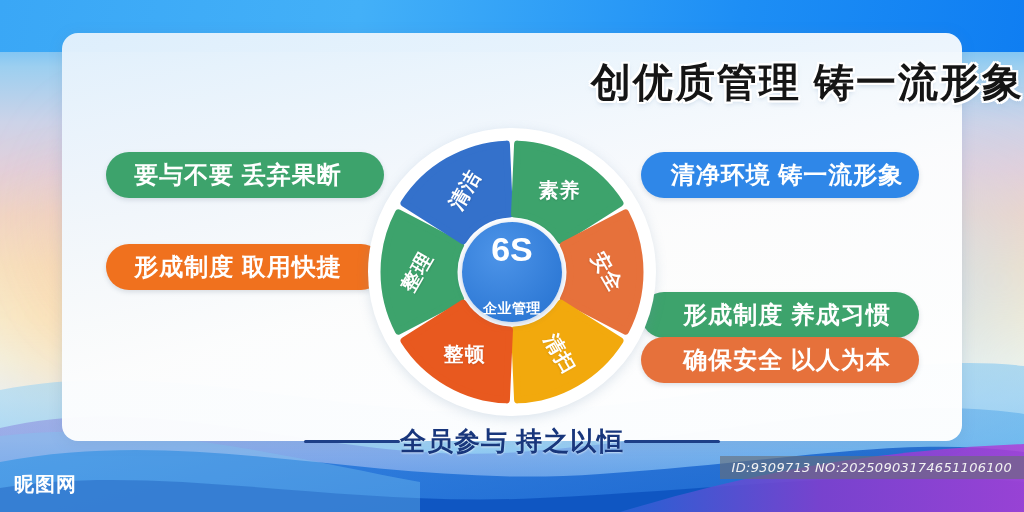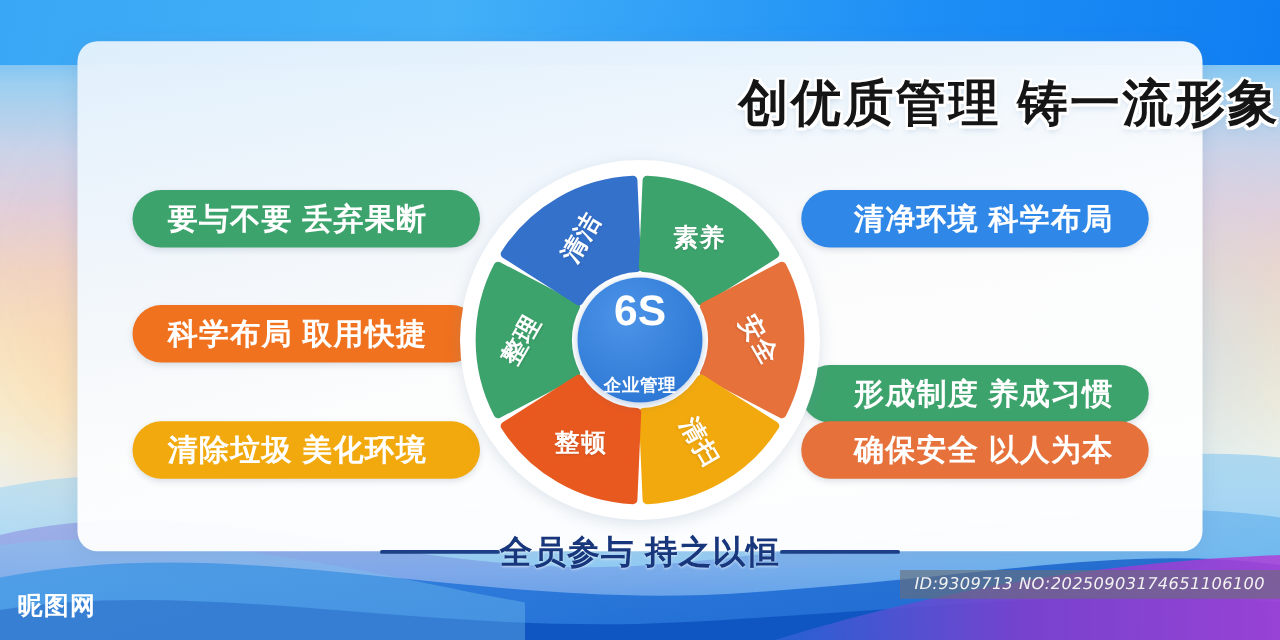--- a/index.html
+++ b/index.html
@@ -191,28 +191,25 @@
   </svg>
 
   <div id="card"></div>
 
   <div id="title">创优质管理 铸一流形象</div>
 
   <div class="pill left row-1" style="background: rgb(61, 163, 108);">
     <span>要与不要 丢弃果断</span>
   </div>
   <div class="pill left row-2" style="background: rgb(240, 113, 30);">
-    <span>科学布局 取用快捷</span>
-  </div>
-  <div class="pill left row-3" style="background: rgb(242, 169, 13);">
-    <span>清除垃圾 美化环境</span>
+    <span>形成制度 取用快捷</span>
   </div>
 
   <div class="pill right row-1" style="background: rgb(47, 135, 232);">
-    <span>清净环境 科学布局</span>
+    <span>清净环境 铸一流形象</span>
   </div>
   <div class="pill right row-2" style="background: rgb(61, 163, 108); margin-top: 48px;">
     <span>形成制度 养成习惯</span>
   </div>
   <div class="pill right row-3" style="background: rgb(230, 113, 59);">
     <span>确保安全 以人为本</span>
   </div>
 
   <div id="wheel">
     <div id="wheel-disc"></div>

